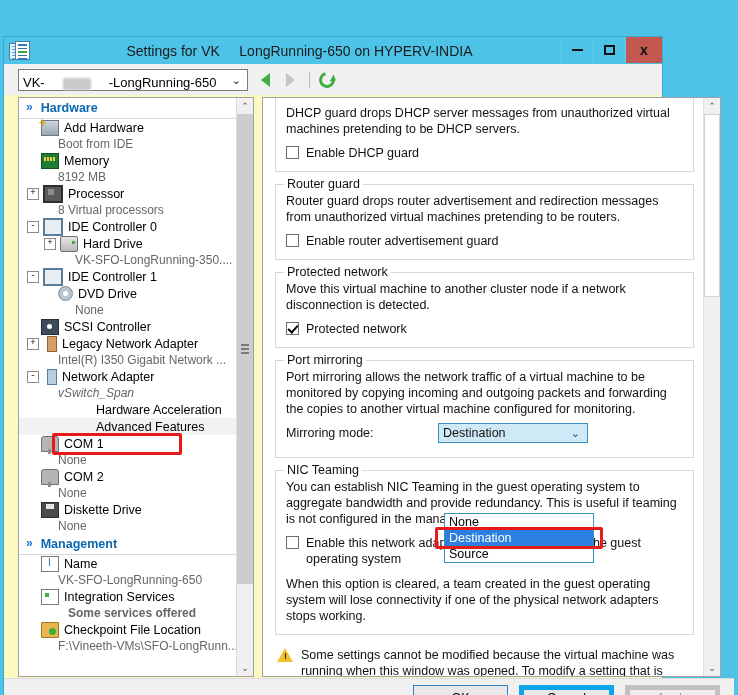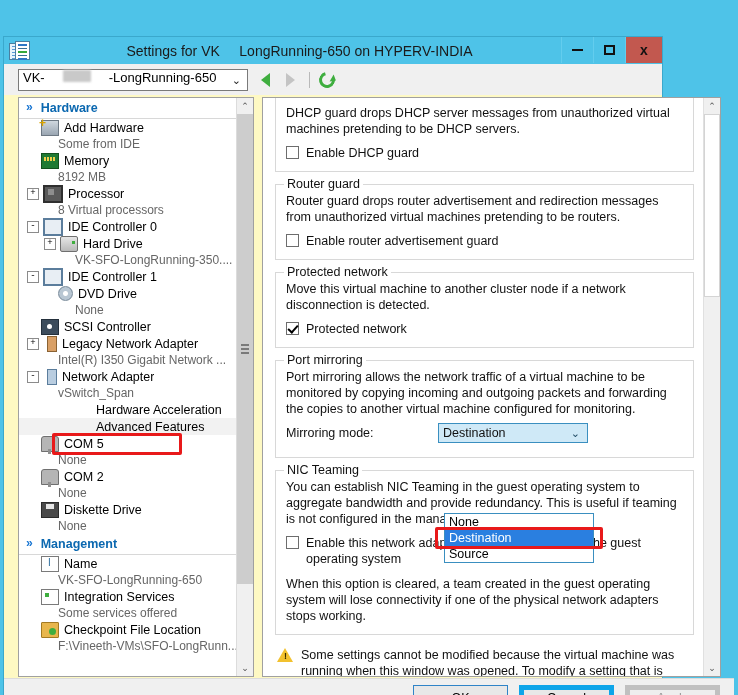--- a/index.html
+++ b/index.html
@@ -116,21 +116,21 @@
     padding-left: 14px;
     box-sizing: border-box;
   }
   .vm-select {
     width: 230px;
     height: 22px;
     background: #fff;
     border: 1px solid #7a7a7a;
     box-sizing: border-box;
     display: flex;
-    align-items: flex-start;
+    align-items: flex-end;
     font-size: 13px;
     color: #000;
     position: relative;
     padding-left: 4px;
     gap: 18px;
   }
   .vm-select .redacted {
     display: inline-block;
     width: 28px; height: 12px;
     background: #c9c9c9;
@@ -559,21 +559,21 @@
         <div class="tree" id="tree-root">
             <div class="group-header">
               <span class="chev">«</span>
               <span class="gtitle">Hardware</span>
             </div>
             <div class="node" style="padding-left: 8px;">
               <span class="expander blank"></span>
               <span class="ico ic-addhw"></span>
               <span class="nlabel">Add Hardware</span>
             </div>
-            <div class="subline" style="padding-left: 39px;">Some from IDE</div>
+            <div class="subline" style="padding-left: 39px;">Boot from IDE</div>
             <div class="node" style="padding-left: 8px;">
               <span class="expander blank"></span>
               <span class="ico ic-mem"></span>
               <span class="nlabel">Memory</span>
             </div>
             <div class="subline" style="padding-left: 39px;">8192 MB</div>
             <div class="node" style="padding-left: 8px;">
               <span class="expander">+</span>
               <span class="ico ic-cpu"></span>
               <span class="nlabel">Processor</span>
@@ -610,35 +610,35 @@
               <span class="expander">+</span>
               <span class="ico ic-lna"></span>
               <span class="nlabel">Legacy Network Adapter</span>
             </div>
             <div class="subline" style="padding-left: 39px;">Intel(R) I350 Gigabit Network ...</div>
             <div class="node" style="padding-left: 8px;">
               <span class="expander">-</span>
               <span class="ico ic-na"></span>
               <span class="nlabel">Network Adapter</span>
             </div>
-            <div class="subline" style="padding-left: 39px;">vSwitch_Span</div>
+            <div class="subline" style="padding-left: 39px; font-style: italic;">vSwitch_Span</div>
             <div class="node" style="padding-left: 42px;">
               <span class="expander blank"></span>
               <span class="ico"></span>
               <span class="nlabel">Hardware Acceleration</span>
             </div>
             <div class="node node-selected" style="padding-left: 42px;">
               <span class="expander blank"></span>
               <span class="ico"></span>
               <span class="nlabel">Advanced Features</span>
             </div>
             <div class="node" style="padding-left: 8px;">
               <span class="expander blank"></span>
               <span class="ico ic-com"></span>
-              <span class="nlabel">COM 5</span>
+              <span class="nlabel">COM 1</span>
             </div>
             <div class="subline" style="padding-left: 39px;">None</div>
             <div class="node" style="padding-left: 8px;">
               <span class="expander blank"></span>
               <span class="ico ic-com"></span>
               <span class="nlabel">COM 2</span>
             </div>
             <div class="subline" style="padding-left: 39px;">None</div>
             <div class="node" style="padding-left: 8px;">
               <span class="expander blank"></span>
@@ -654,21 +654,21 @@
               <span class="expander blank"></span>
               <span class="ico ic-name"></span>
               <span class="nlabel">Name</span>
             </div>
             <div class="subline" style="padding-left: 39px;">VK-SFO-LongRunning-650</div>
             <div class="node" style="padding-left: 8px;">
               <span class="expander blank"></span>
               <span class="ico ic-int"></span>
               <span class="nlabel">Integration Services</span>
             </div>
-            <div class="subline" style="padding-left: 39px;">Some services offered</div>
+            <div class="subline" style="padding-left: 49px; font-weight: bold;">Some services offered</div>
             <div class="node" style="padding-left: 8px;">
               <span class="expander blank"></span>
               <span class="ico ic-chk"></span>
               <span class="nlabel">Checkpoint File Location</span>
             </div>
             <div class="subline" style="padding-left: 39px;">F:\Vineeth-VMs\SFO-LongRunn...</div>
           </div>
         <div class="sb-scroll">
           <div class="sb-arrow">⌃</div>
           <div class="sb-thumb" style="top:16px;height:470px;">

